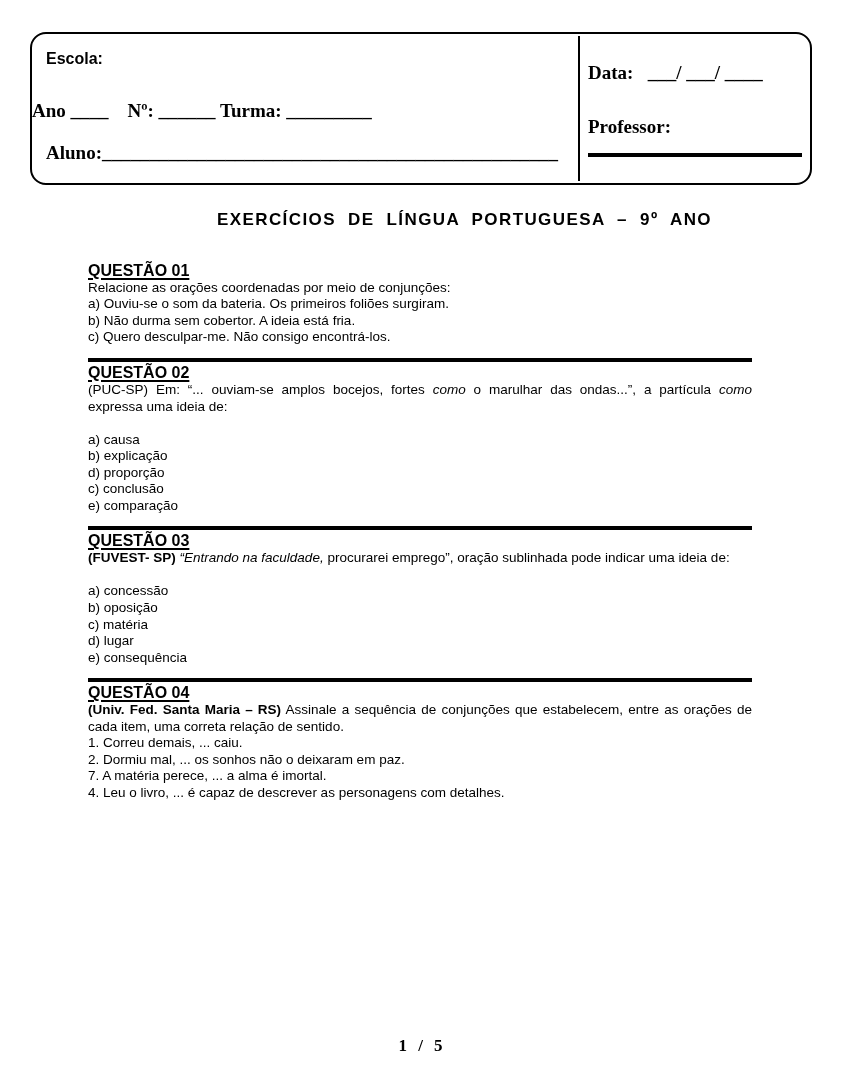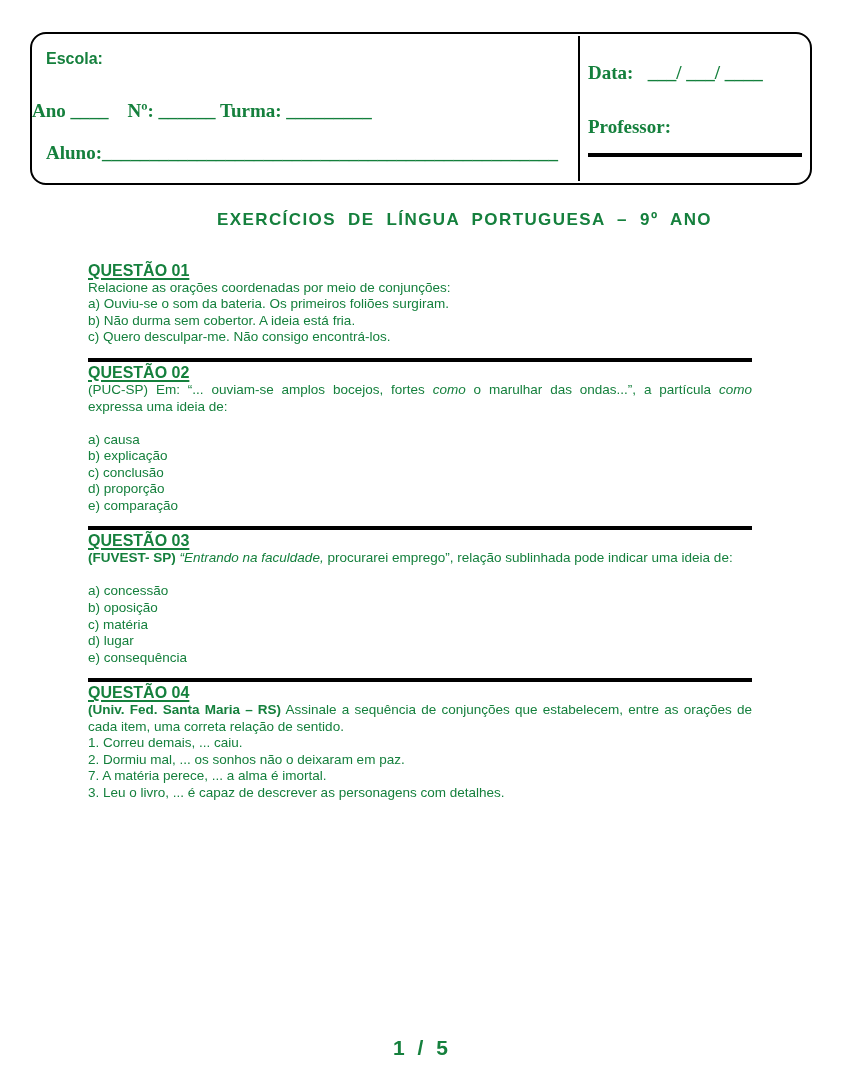--- a/index.html
+++ b/index.html
@@ -2,21 +2,21 @@
 <html lang="pt"><head>
 <meta charset="utf-8">
 <style>
   html, body { margin: 0; padding: 0; background: #e8e8e8; }
   .page {
     position: relative;
     width: 841px;
     height: 1088px;
     margin: 0 auto;
     background: #ffffff;
-    color: #15803d;
+    color: #000000;
     font-family: "Liberation Sans", sans-serif;
     overflow: hidden;
   }
 
   
   .header-box {
     position: absolute;
     left: 30px; top: 32px;
     width: 778px; height: 149px;
     border: 2px solid #000;
@@ -82,22 +82,23 @@
   .q-option { line-height: 16.6px; }
   .q-item { margin-top: 16.5px; line-height: 16.5px; }
 
   
   .footer {
     position: absolute;
     left: 0; top: 1036px;
     width: 100%;
     text-align: center;
     font-weight: bold;
-    font-size: 21px;
+    font-size: 17px;
     word-spacing: 7px;
+    font-family: Liberation Serif, serif;
   }
 </style>
 </head>
 <body>
 
 <div class="page">
 
   <div class="header-box">
     <div class="hdr-line sansb escola">Escola:</div>
     <div class="hdr-line serifb ano">Ano ____    Nº: ______ Turma: _________</div>
@@ -118,43 +119,43 @@
         <p class="q-item">b) Não durma sem cobertor. A ideia está fria.</p>
         <p class="q-item">c) Quero desculpar-me. Não consigo encontrá-los.</p>
       </div>
       <div class="rule"></div>
       <div class="question">
         <div class="q-heading">QUESTÃO 02</div>
         <p class="q-intro"><span style="font-weight: normal;">(PUC-SP)</span><span> Em: “... ouviam-se amplos bocejos, fortes </span><span style="font-style: italic;">como</span><span> o marulhar das ondas...”, a partícula </span><span style="font-style: italic;">como</span><span> expressa uma ideia de:</span></p>
         <div class="q-options">
           <div class="q-option">a) causa</div>
           <div class="q-option">b) explicação</div>
+          <div class="q-option">d) proporção</div>
           <div class="q-option">c) conclusão</div>
-          <div class="q-option">d) proporção</div>
           <div class="q-option">e) comparação</div>
         </div>
       </div>
       <div class="rule"></div>
       <div class="question">
         <div class="q-heading">QUESTÃO 03</div>
-        <p class="q-intro"><span style="font-weight: bold;">(FUVEST- SP)</span><span> </span><span style="font-style: italic;">“Entrando na faculdade,</span><span> procurarei emprego”, relação sublinhada pode indicar uma ideia de:</span></p>
+        <p class="q-intro"><span style="font-weight: bold;">(FUVEST- SP)</span><span> </span><span style="font-style: italic;">“Entrando na faculdade,</span><span> procurarei emprego”, oração sublinhada pode indicar uma ideia de:</span></p>
         <div class="q-options">
           <div class="q-option">a) concessão</div>
           <div class="q-option">b) oposição</div>
           <div class="q-option">c) matéria</div>
           <div class="q-option">d) lugar</div>
           <div class="q-option">e) consequência</div>
         </div>
       </div>
       <div class="rule"></div>
       <div class="question">
         <div class="q-heading">QUESTÃO 04</div>
         <p class="q-intro"><span style="font-weight: bold;">(Univ. Fed. Santa Maria – RS)</span><span> Assinale a sequência de conjunções que estabelecem, entre as orações de cada item, uma correta relação de sentido.</span></p>
         <p class="q-item">1. Correu demais, ... caiu.</p>
         <p class="q-item">2. Dormiu mal, ... os sonhos não o deixaram em paz.</p>
         <p class="q-item">7. A matéria perece, ... a alma é imortal.</p>
-        <p class="q-item">3. Leu o livro, ... é capaz de descrever as personagens com detalhes.</p>
+        <p class="q-item">4. Leu o livro, ... é capaz de descrever as personagens com detalhes.</p>
       </div>
     </div>
 
   <div class="footer">1  /  5</div>
 
 </div>
 
 </body></html>

